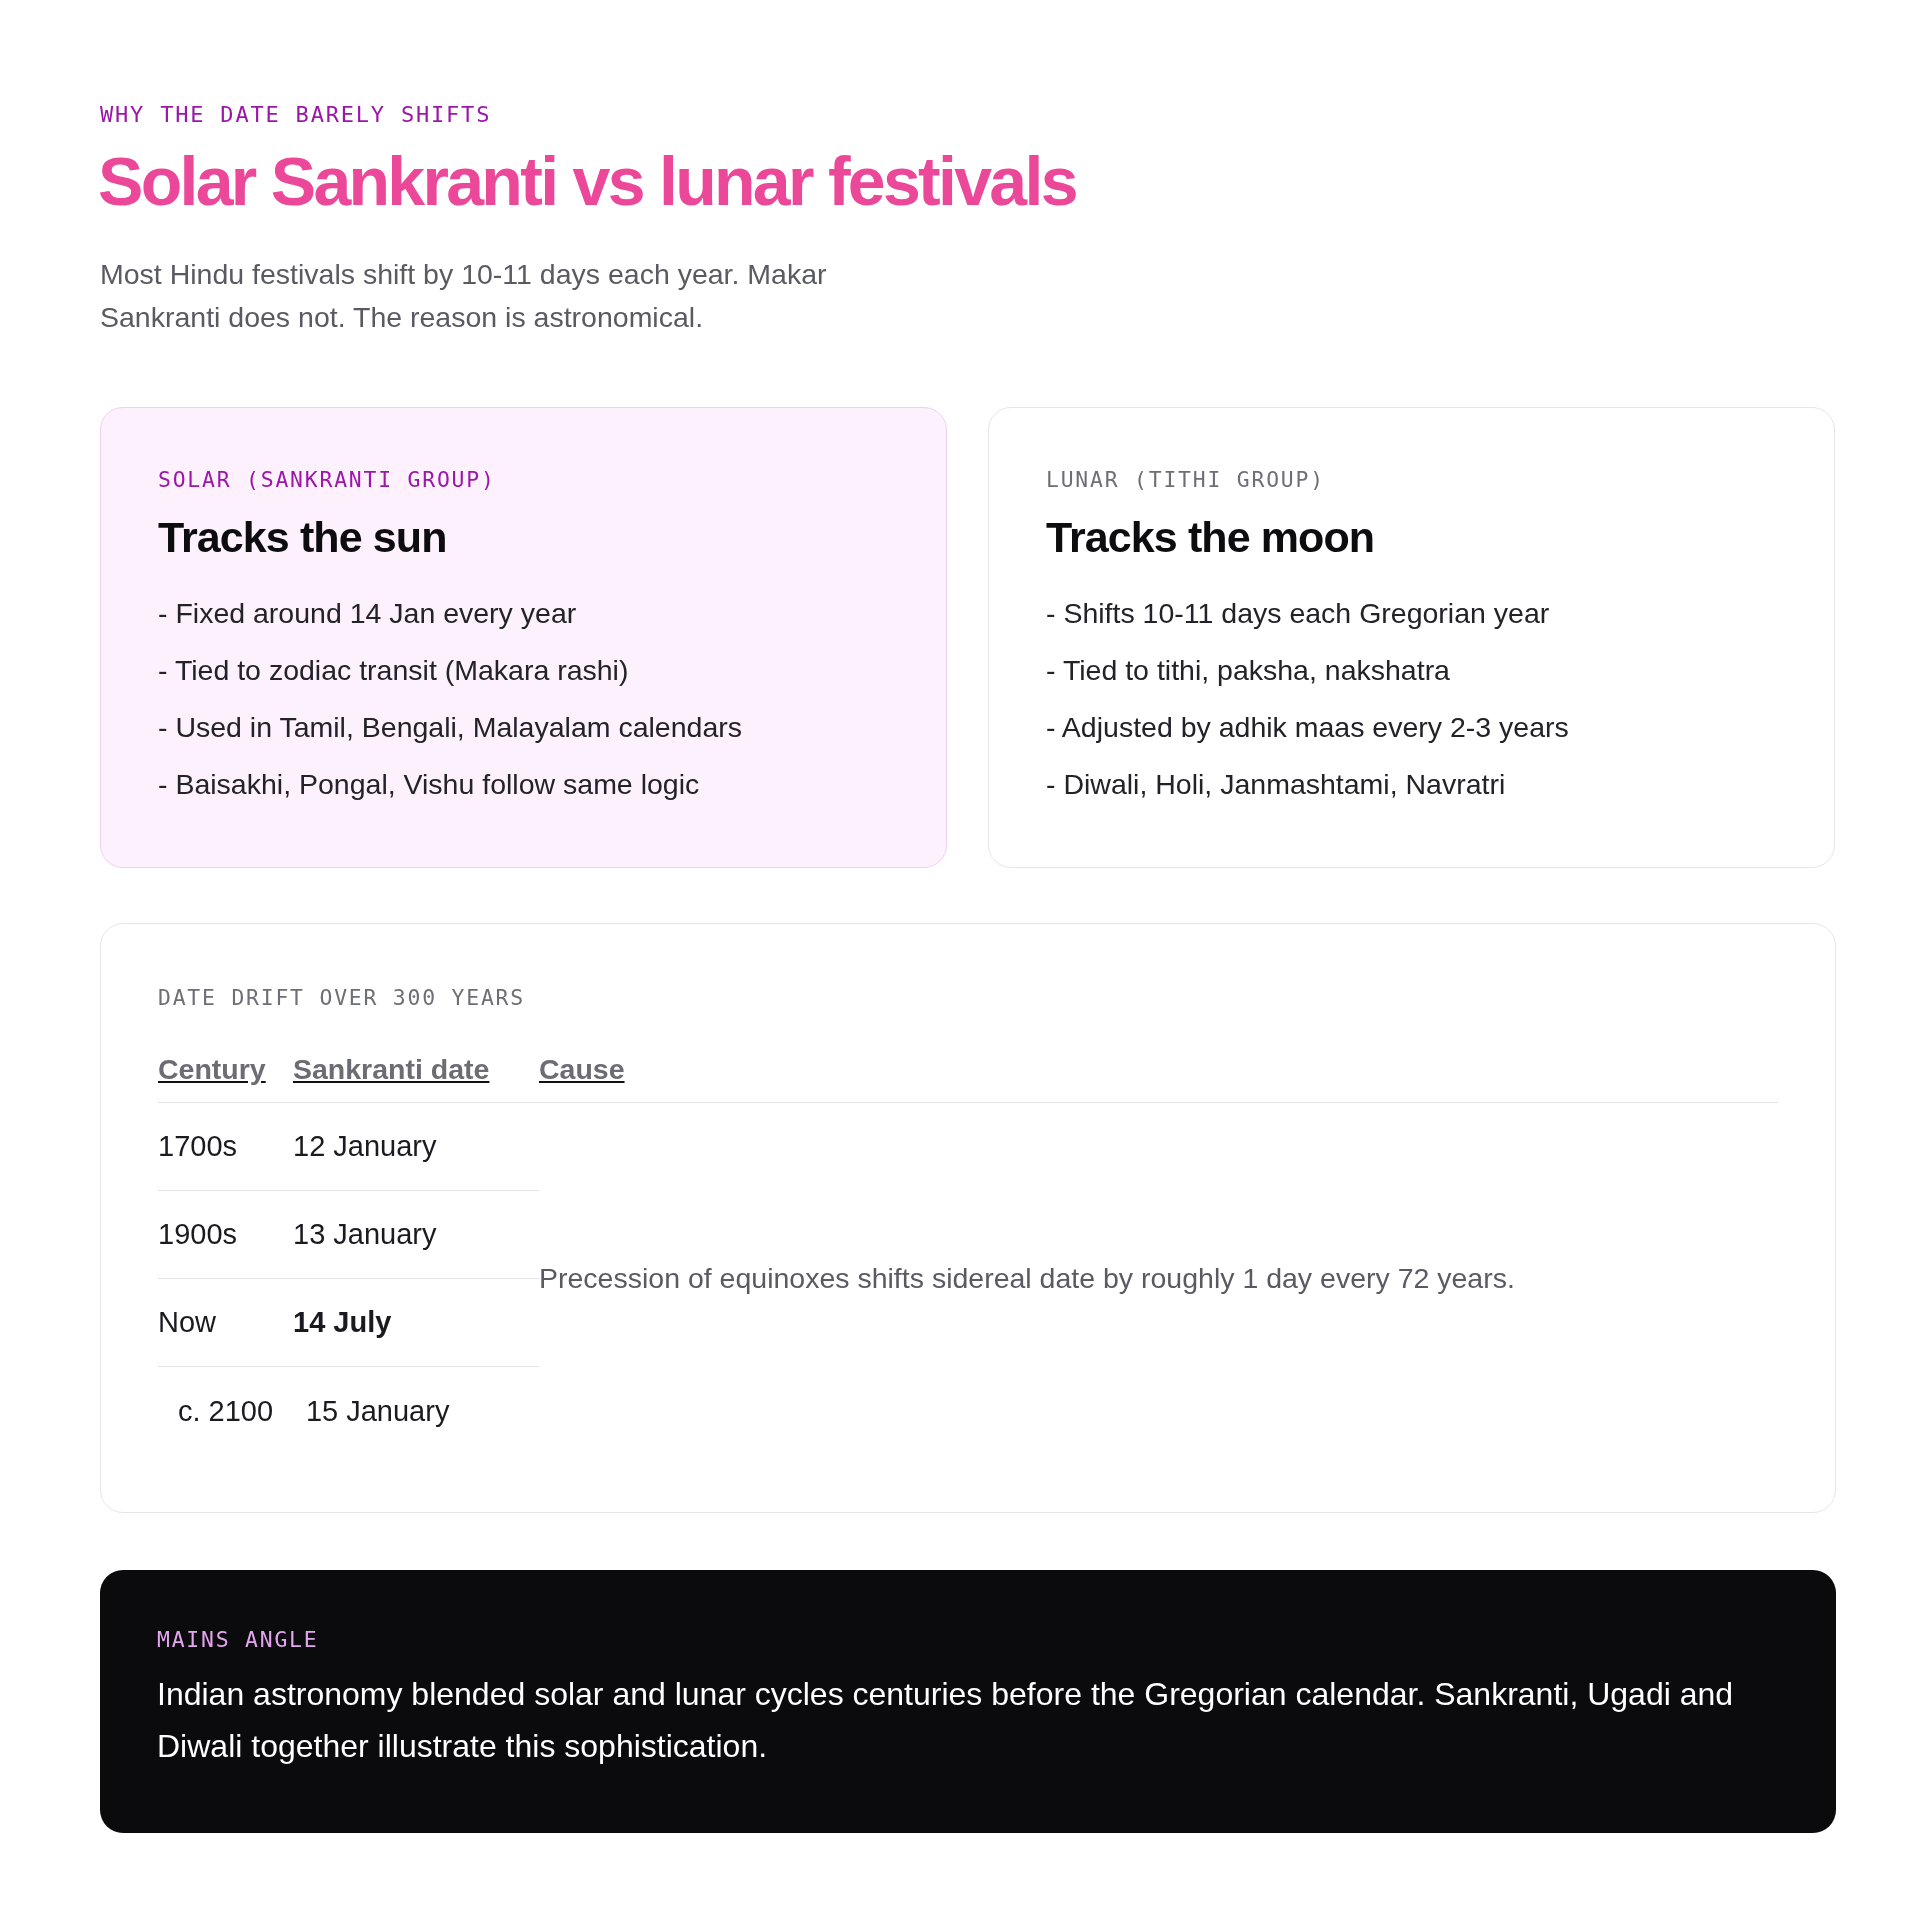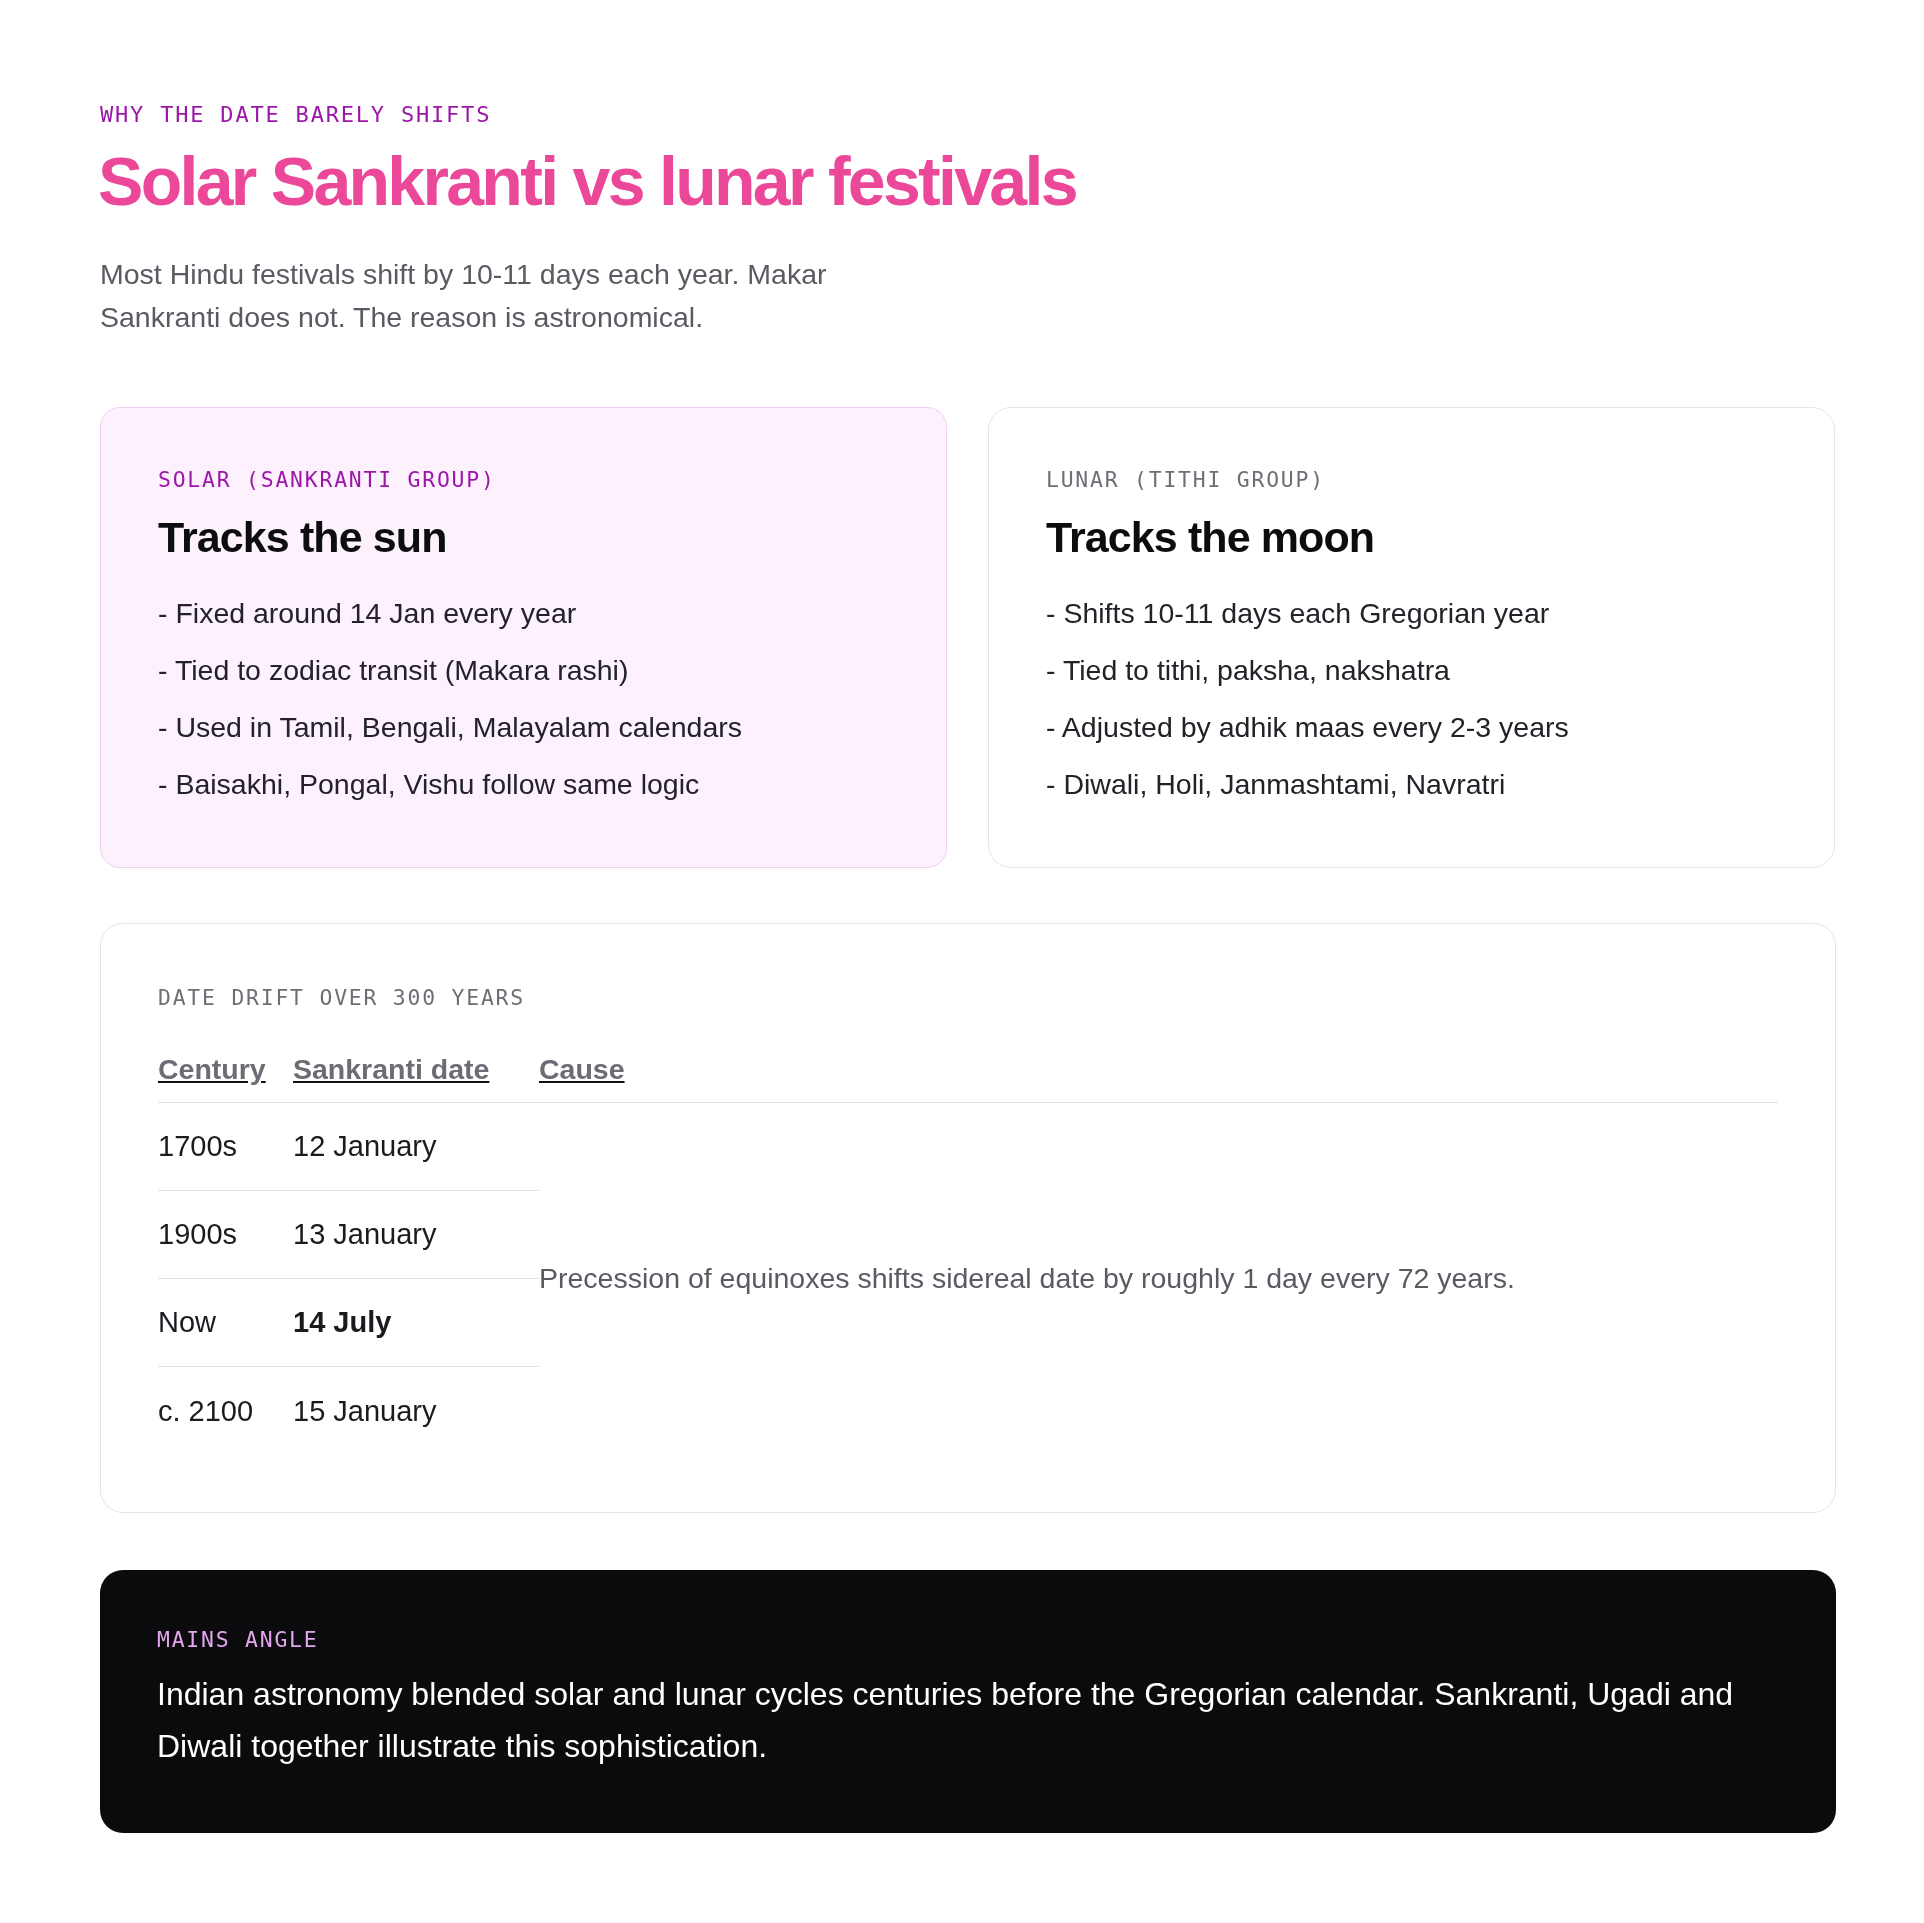--- a/index.html
+++ b/index.html
@@ -4,41 +4,41 @@
 <style>
   * { box-sizing: border-box; margin: 0; padding: 0; }
   html, body { width: 1925px; height: 1923px; background: #ffffff; }
   body { font-family: "Liberation Sans", "DejaVu Sans", sans-serif; color: #111114; position: relative; overflow: hidden; }
   .mono { font-family: "DejaVu Sans Mono", "Liberation Mono", monospace; letter-spacing: 1.8px; }
   .eyebrow { position: absolute; left: 100px; top: 102px; font-size: 22px; color: #9b17a8; }
   .title { position: absolute; left: 98px; top: 144px; font-size: 68px; font-weight: 700; letter-spacing: -2.7px; color: #ec4899; line-height: 1.1; }
   .subtitle { position: absolute; left: 100px; top: 253px; width: 820px; font-size: 28.5px; line-height: 43px; color: #5a5a63; }
 
   .card { position: absolute; border-radius: 23px; border: 1.8px solid #e6e6ea; background: #ffffff; }
-  .card.solar { left: 100px; top: 407px; width: 847px; height: 461px; background: #fcf1fd; border-color: #efd0f2; border-radius: 20px; }
+  .card.solar { left: 100px; top: 407px; width: 847px; height: 461px; background: #fcf1fd; border-color: #efd0f2; }
   .card.lunar { left: 988px; top: 407px; width: 847px; height: 461px; }
   .card-eyebrow { position: absolute; left: 57px; top: 59px; font-size: 21.4px; }
   .solar .card-eyebrow { color: #9b17a8; }
   .lunar .card-eyebrow { color: #6e6e76; }
   .card-title { position: absolute; left: 57px; top: 105px; font-size: 43px; font-weight: 700; letter-spacing: -0.9px; color: #0d0d10; }
   .card-list { position: absolute; left: 57px; top: 187px; list-style: none; }
   .card-list li { font-size: 28.5px; color: #222228; height: 57px; line-height: 36px; }
 
   .card.drift { left: 100px; top: 923px; width: 1736px; height: 590px; }
   .drift .card-eyebrow { color: #6e6e76; top: 61px; text-align: center; }
   .tbl { position: absolute; left: 57px; top: 110px; width: 1620px; }
   .tbl-head { display: flex; height: 69px; border-bottom: 1.8px solid #e3e3e7; align-items: center; text-decoration: underline; }
   .th { font-size: 28.5px; font-weight: 700; color: #6c6c75; padding-top: 3.6px; }
   .c1 { width: 135px; }
   .c2 { width: 246px; }
   .c3 { flex: 1; }
   .tbl-body { position: relative; }
   .rows { width: 381px; }
   .tr { display: flex; height: 88px; align-items: center; border-bottom: 1.8px solid #e3e3e7; }
-  .tr:last-child { border-bottom: none; }
+  .tr:last-child { border-bottom: none; margin-left: 20px; }
   .td { font-size: 29px; color: #1a1a20; }
   .td.bold { font-weight: 700; }
   .cause { position: absolute; left: 381px; top: 0; height: 351px; display: flex; align-items: center; font-size: 28.5px; color: #5a5a63; }
 
   .card.dark { left: 100px; top: 1570px; width: 1736px; height: 263px; background: #0b0b0e; border: none; }
   .dark .card-eyebrow { color: #e3a6ee; top: 57px; }
   .dark-text { position: absolute; left: 57px; top: 98px; width: 1631px; font-size: 32px; line-height: 52px; color: #ffffff; }
 </style>
 </head>
 <body>

